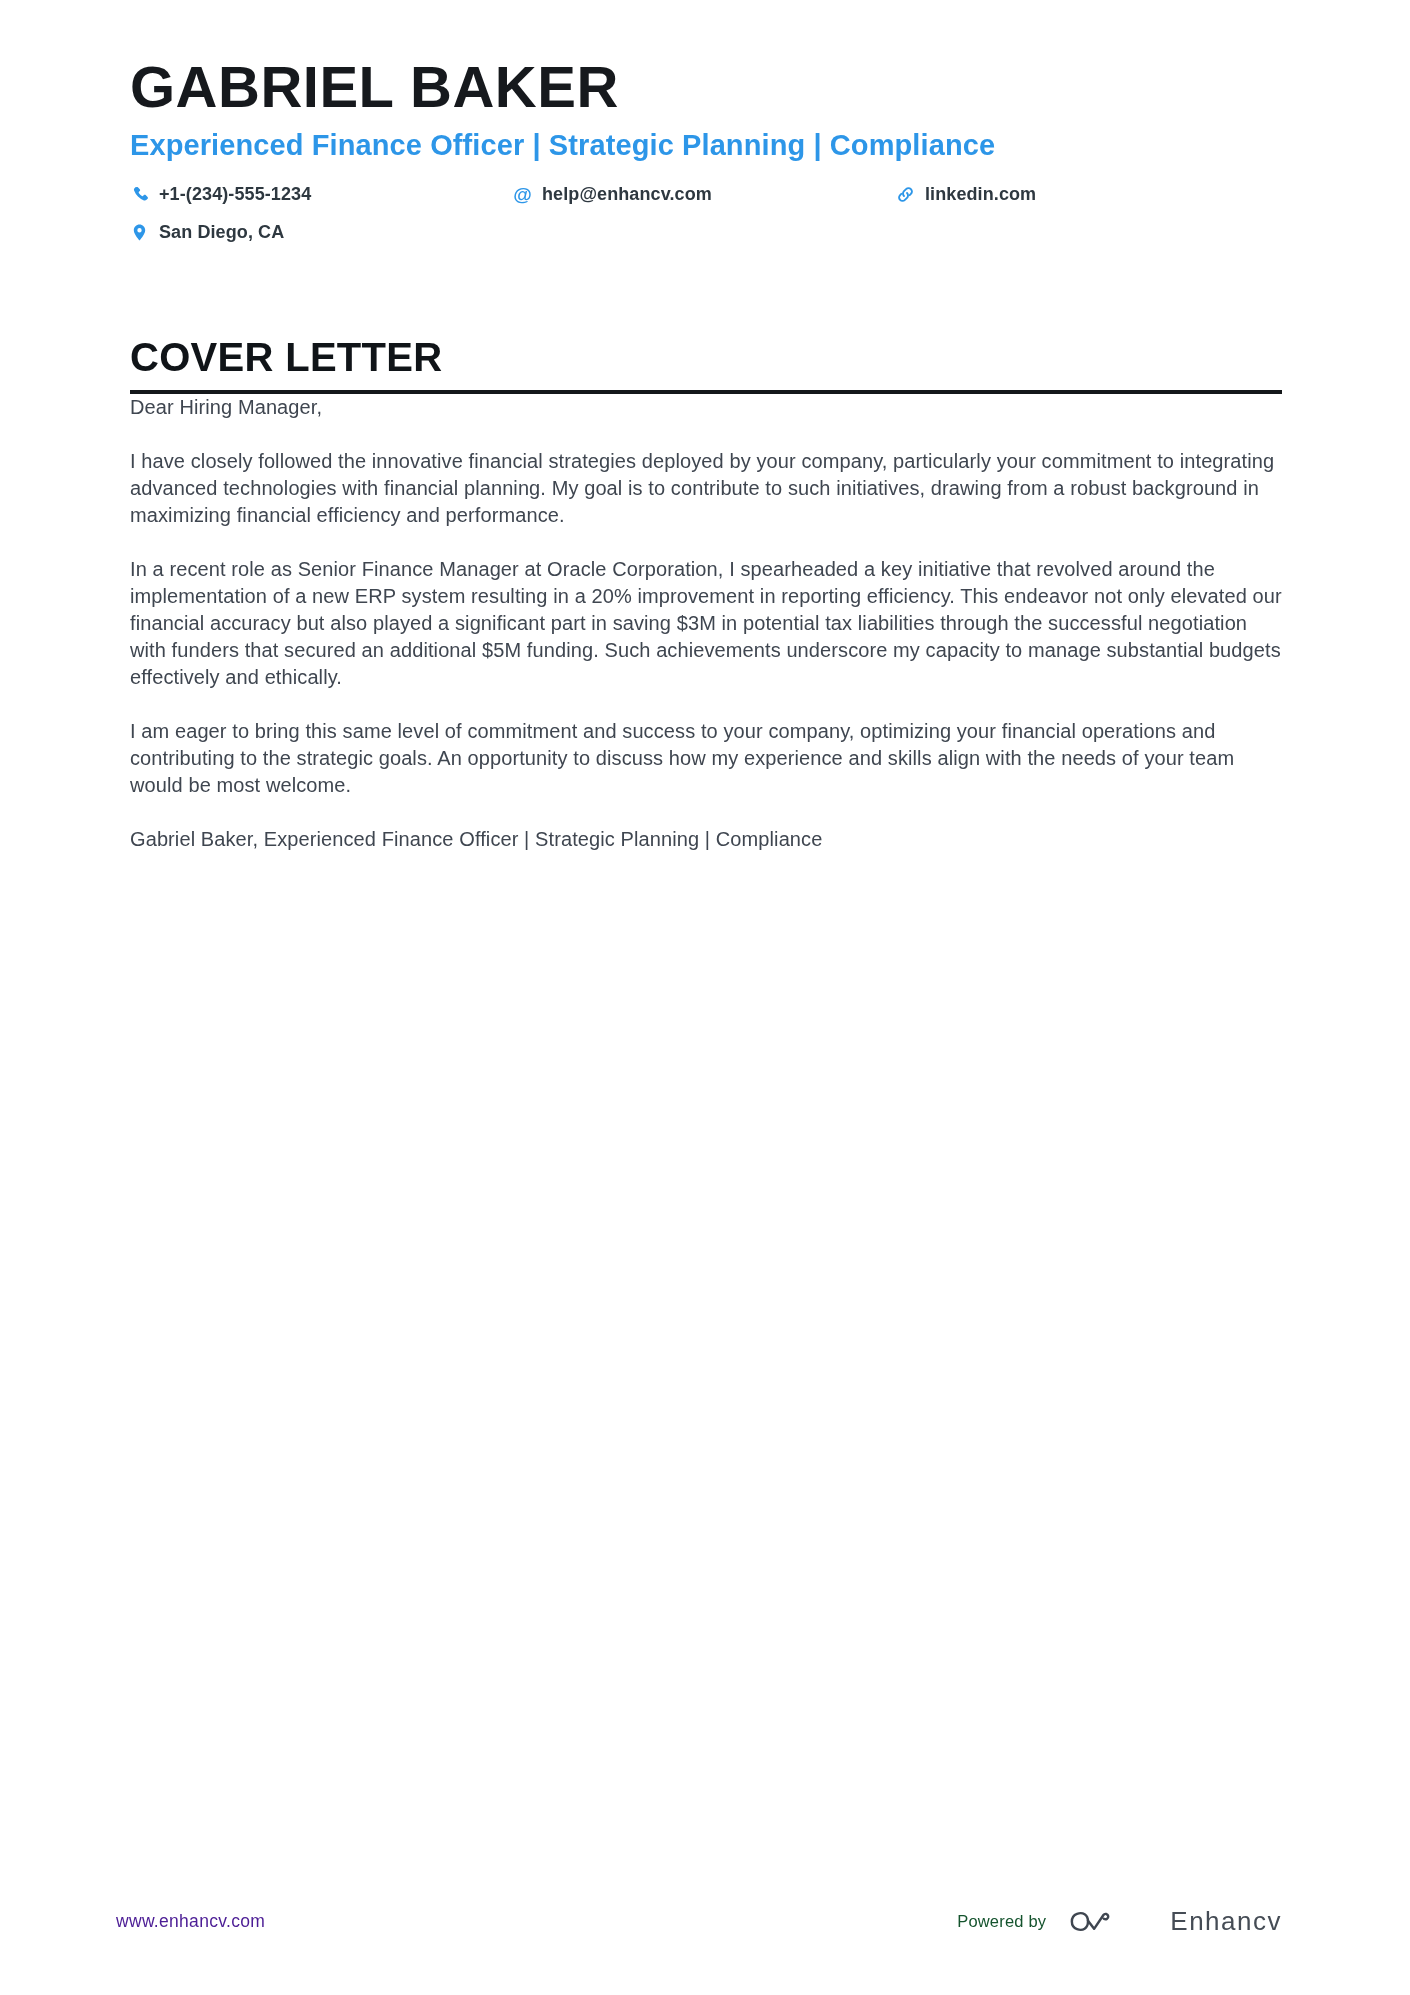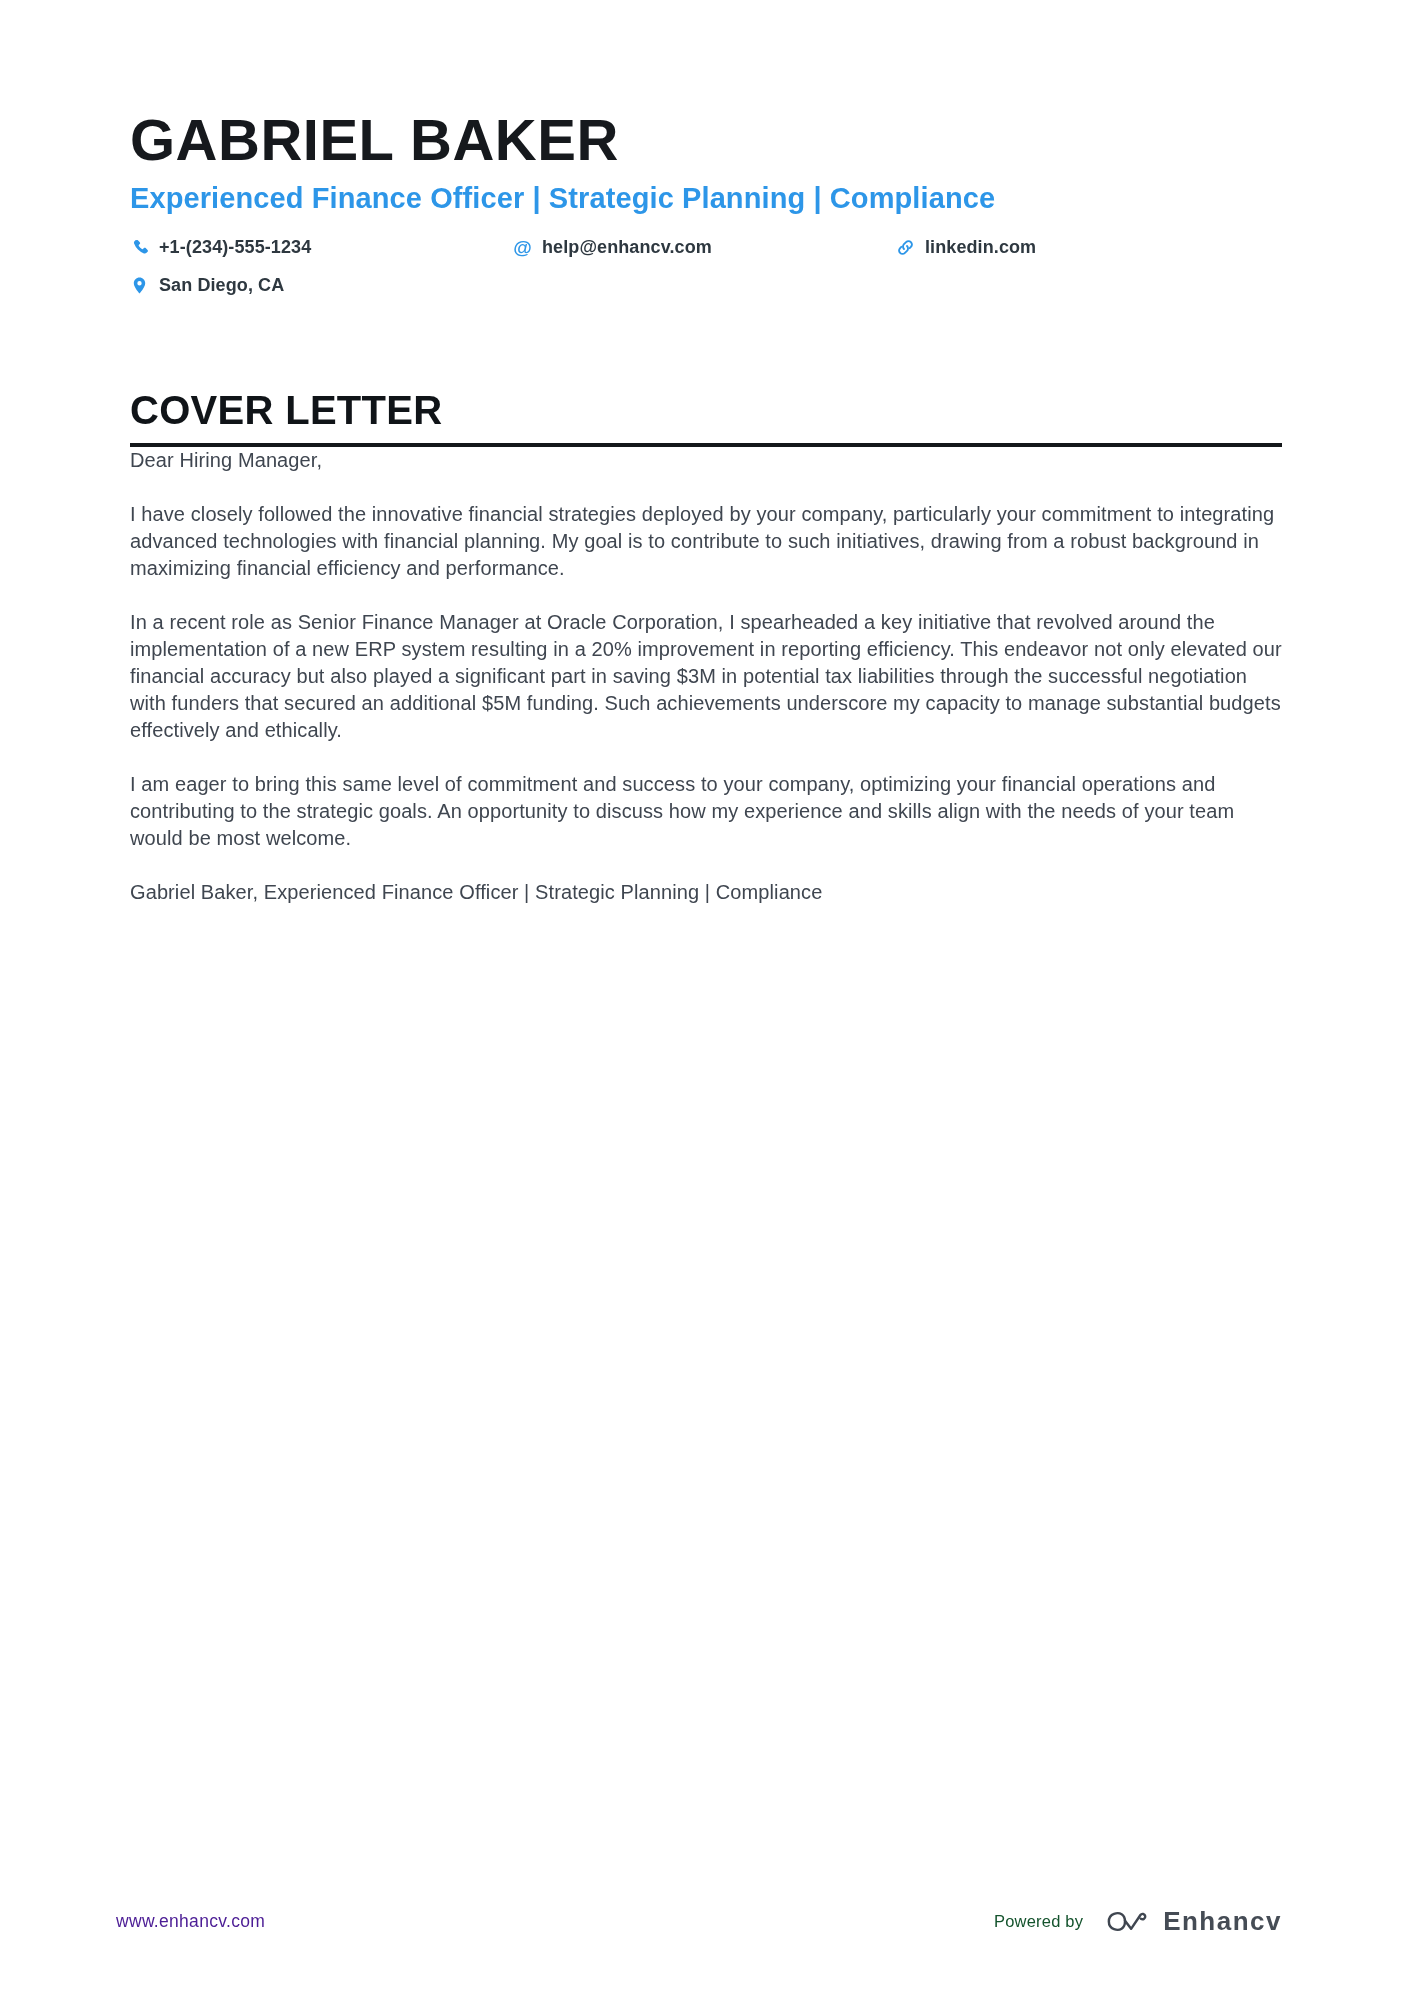--- a/index.html
+++ b/index.html
@@ -9,21 +9,21 @@
     -webkit-font-smoothing: antialiased;
   }
   .page {
     position: relative;
     width: 1410px;
     height: 1995px;
     background: #ffffff;
     overflow: hidden;
   }
   .content {
-    padding: 109px 128px 0 130px;
+    padding: 56px 128px 0 130px;
   }
 
   
   .name {
     font-size: 58px;
     font-weight: 800;
     letter-spacing: 0.5px;
     color: #16191d;
     line-height: 1.08;
   }
@@ -113,23 +113,24 @@
     letter-spacing: 0.2px;
   }
   .brand-lockup {
     display: flex;
     align-items: center;
     gap: 12px;
   }
   .brand-logo svg { width: 52px; height: 27px; display: block; }
   .brand-word {
     font-size: 26px;
-    font-weight: 700;
+    font-weight: 400;
     color: #454c55;
     letter-spacing: 1.5px;
+    margin-left: 44px;
   }
 </style>
 </head>
 <body>
 
 <div class="page">
   <div class="content">
 
     <div>
       <div class="name">GABRIEL BAKER</div>

